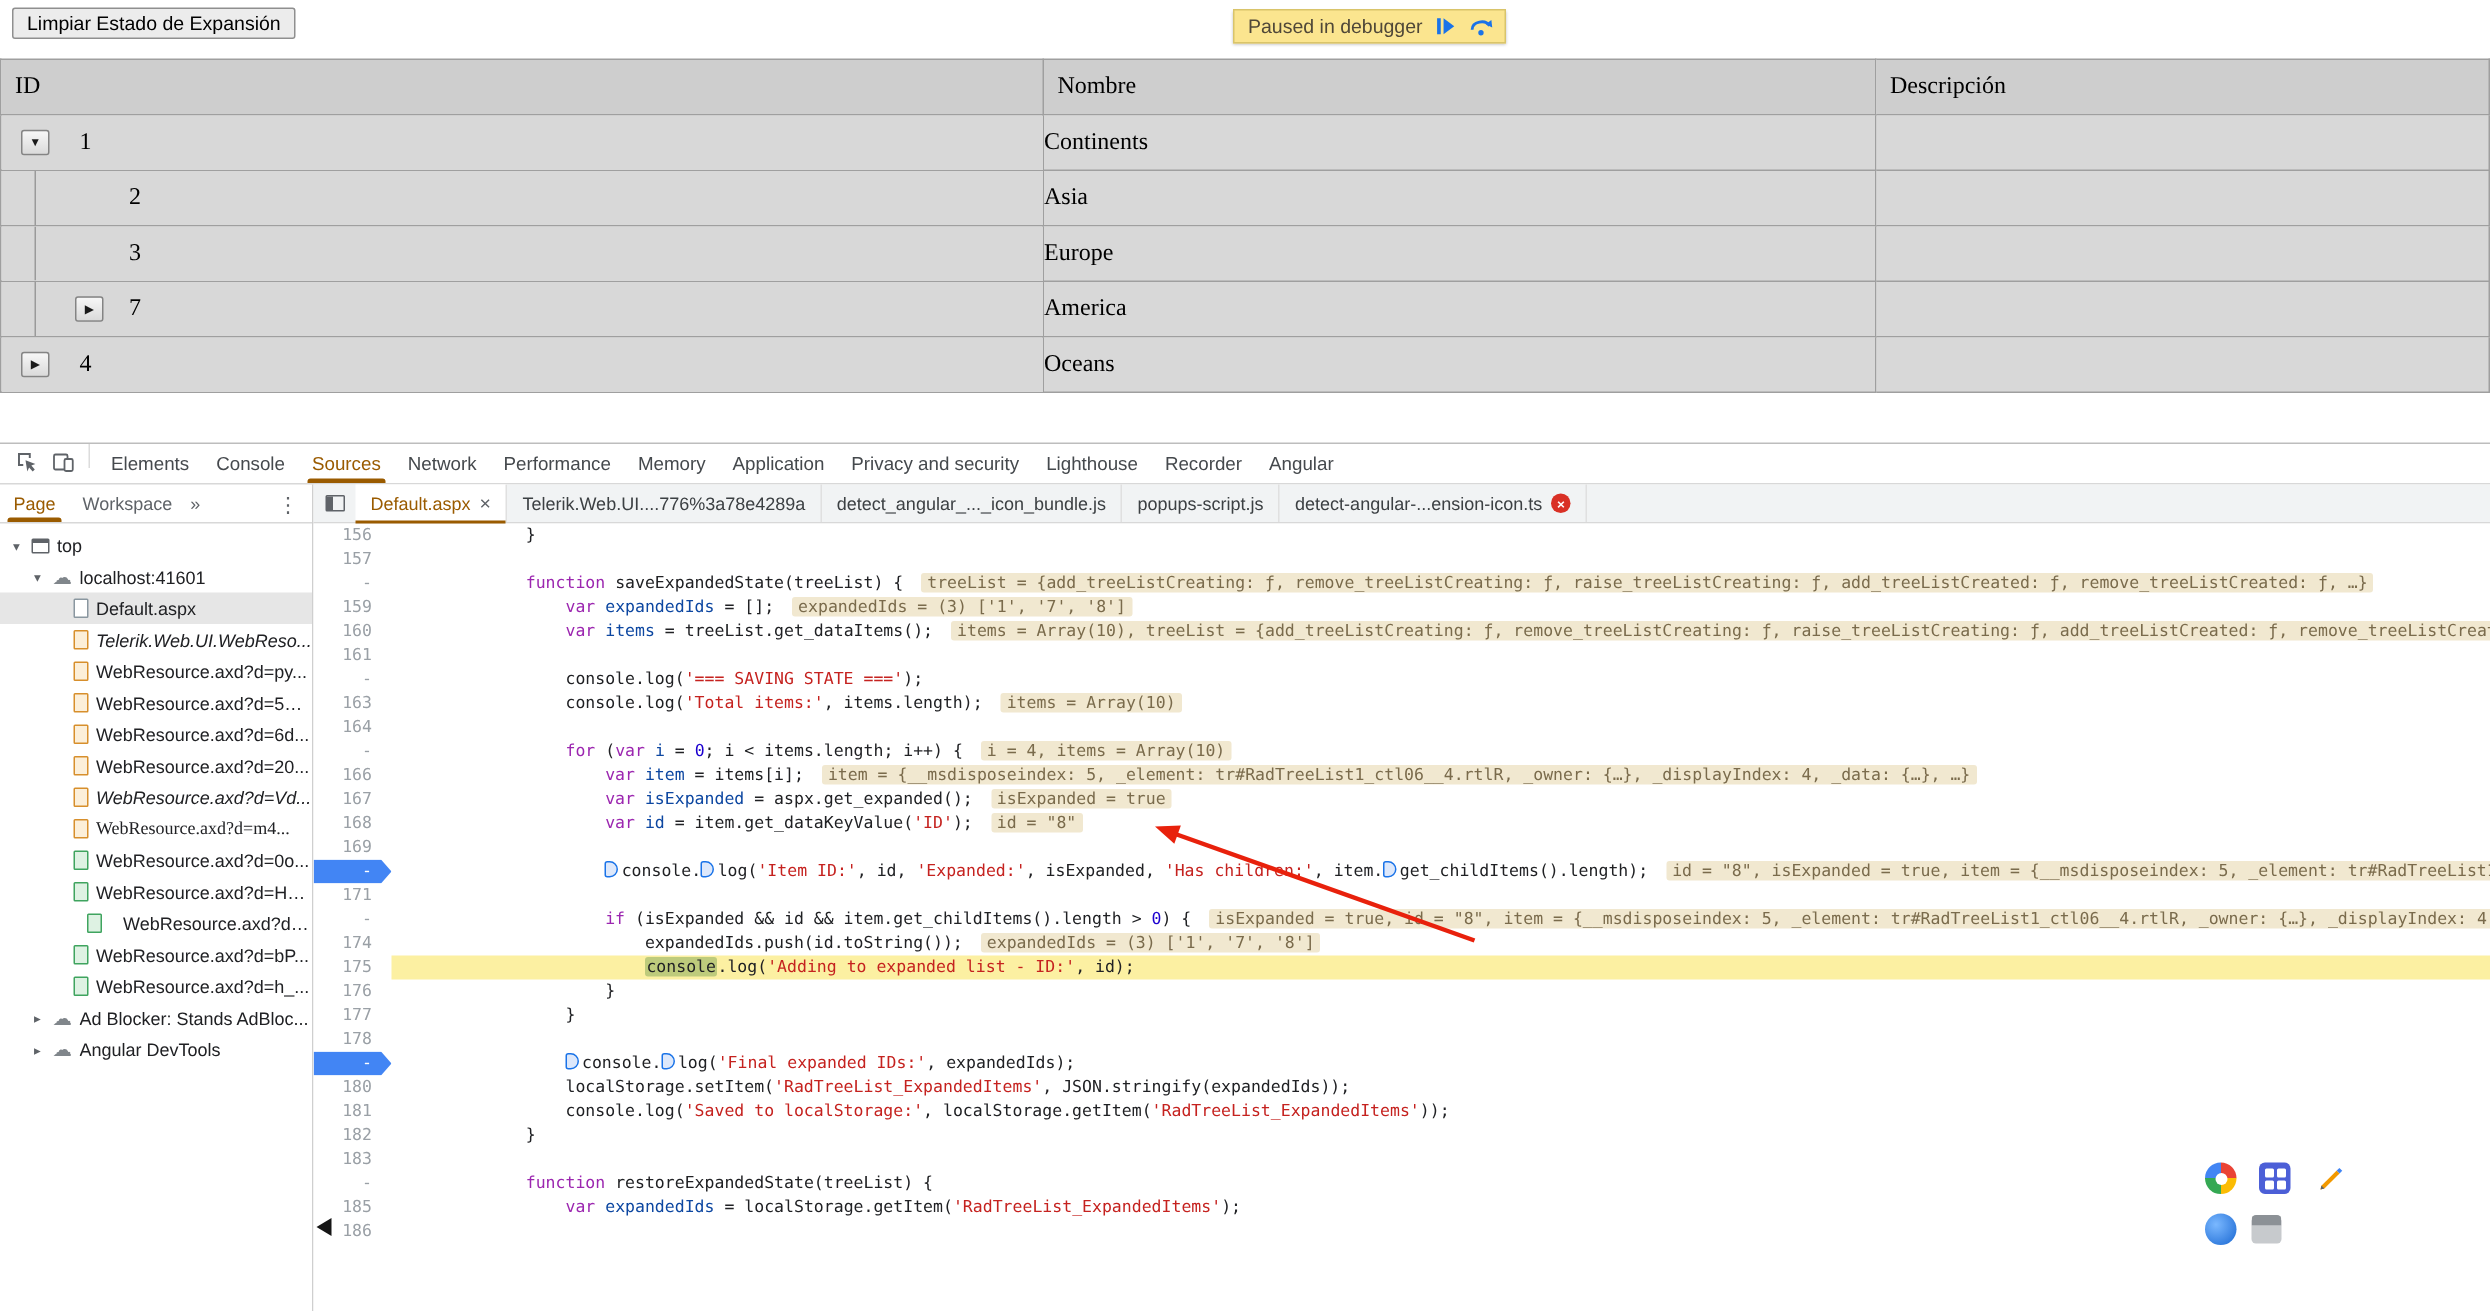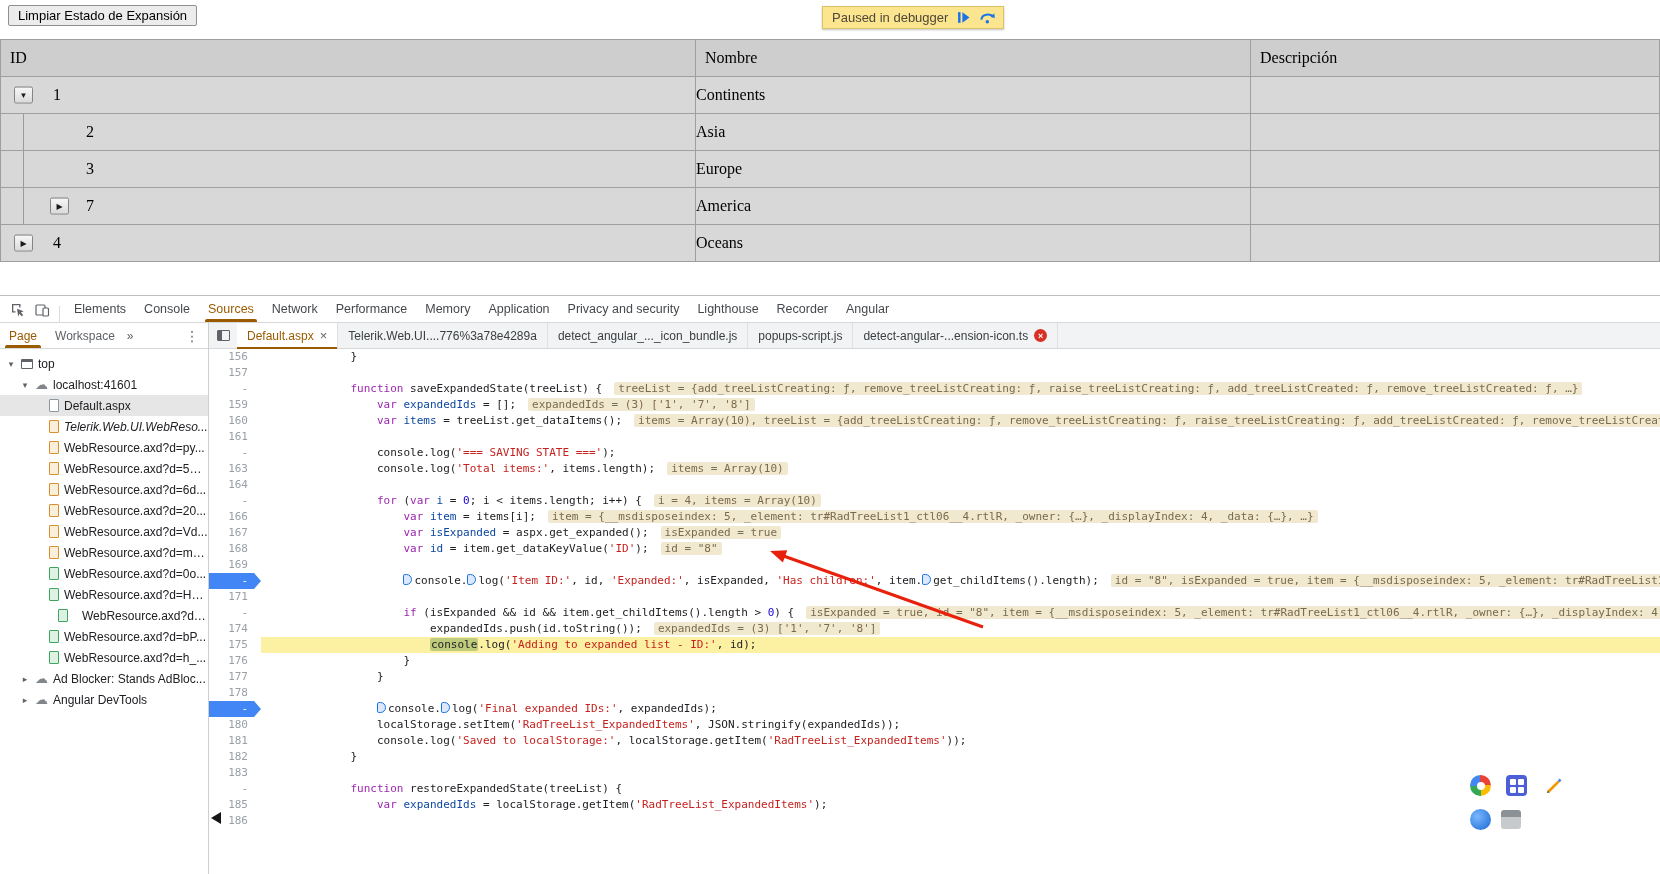--- a/index.html
+++ b/index.html
@@ -25,21 +25,21 @@
 .td-name,.td-desc{padding-left:9px}
 .expander{position:absolute;top:50%;transform:translateY(-50%);width:19px;height:17px;
   background:linear-gradient(#f7f7f7,#dadada);border:1px solid #848484;border-radius:2px;
   display:flex;align-items:center;justify-content:center;font-size:8px;color:#1a1a1a;cursor:pointer}
 .vline{position:absolute;left:22px;top:0;bottom:0;width:0;border-left:1px solid #9a9a9a}
 .idnum{position:absolute;top:50%;transform:translateY(-50%)}
 
 
 .devtools{position:absolute;left:0;top:295px;width:1660px;bottom:0;display:flex;flex-direction:column;
   border-top:1px solid #bdbdbd;background:#fff}
-.dt-toolbar{height:27px;flex:none;display:flex;align-items:flex-end;border-bottom:1px solid #d8d8d8;padding-left:6px}
+.dt-toolbar{height:27px;flex:none;display:flex;align-items:flex-start;border-bottom:1px solid #d8d8d8;padding-left:6px}
 .tool-ic{width:24px;height:24px;display:flex;align-items:center;justify-content:center;cursor:pointer}
 .tb-sep{width:1px;height:16px;background:#dcdcdc;margin:0 5px}
 .dt-tabs{display:flex;height:100%}
 .dt-tab{padding:0 9px;height:100%;display:flex;align-items:center;font-size:12.5px;color:#45494d;position:relative;cursor:pointer;white-space:nowrap}
 .dt-tab.active{color:var(--accent,#9a5b00)}
 .dt-tab.active::after{content:"";position:absolute;left:6px;right:6px;bottom:0;height:3px;border-radius:2px 2px 0 0;background:var(--accent,#9a5b00)}
 
 .dt-body{flex:1;display:flex;min-height:0}
 .navigator{width:209px;flex:none;border-right:1px solid #cfcfcf;display:flex;flex-direction:column;min-height:0}
 .nav-tabs{height:26px;flex:none;display:flex;align-items:center;border-bottom:1px solid #d8d8d8;font-size:12px;color:#5f6368}
@@ -256,26 +256,26 @@
           <div class="tree-item" style="padding-left: 34px;">
             <span class="twisty"></span>
             <span class="ic-doc orange"></span>
             <span class="tree-label">WebResource.axd?d=6d...</span>
           </div>
           <div class="tree-item" style="padding-left: 34px;">
             <span class="twisty"></span>
             <span class="ic-doc orange"></span>
             <span class="tree-label">WebResource.axd?d=20...</span>
           </div>
-          <div class="tree-item" style="padding-left: 34px;">
+          <div class="tree-item" style="padding-left: 34px; font-style: italic;">
             <span class="twisty"></span>
             <span class="ic-doc orange"></span>
             <span class="tree-label">WebResource.axd?d=Vd...</span>
           </div>
-          <div class="tree-item" style="padding-left: 34px;">
+          <div class="tree-item" style="padding-left: 34px; font-family: Liberation Serif, serif;">
             <span class="twisty"></span>
             <span class="ic-doc orange"></span>
             <span class="tree-label">WebResource.axd?d=m4...</span>
           </div>
           <div class="tree-item" style="padding-left: 34px;">
             <span class="twisty"></span>
             <span class="ic-doc green"></span>
             <span class="tree-label">WebResource.axd?d=0o...</span>
           </div>
           <div class="tree-item" style="padding-left: 34px;">

